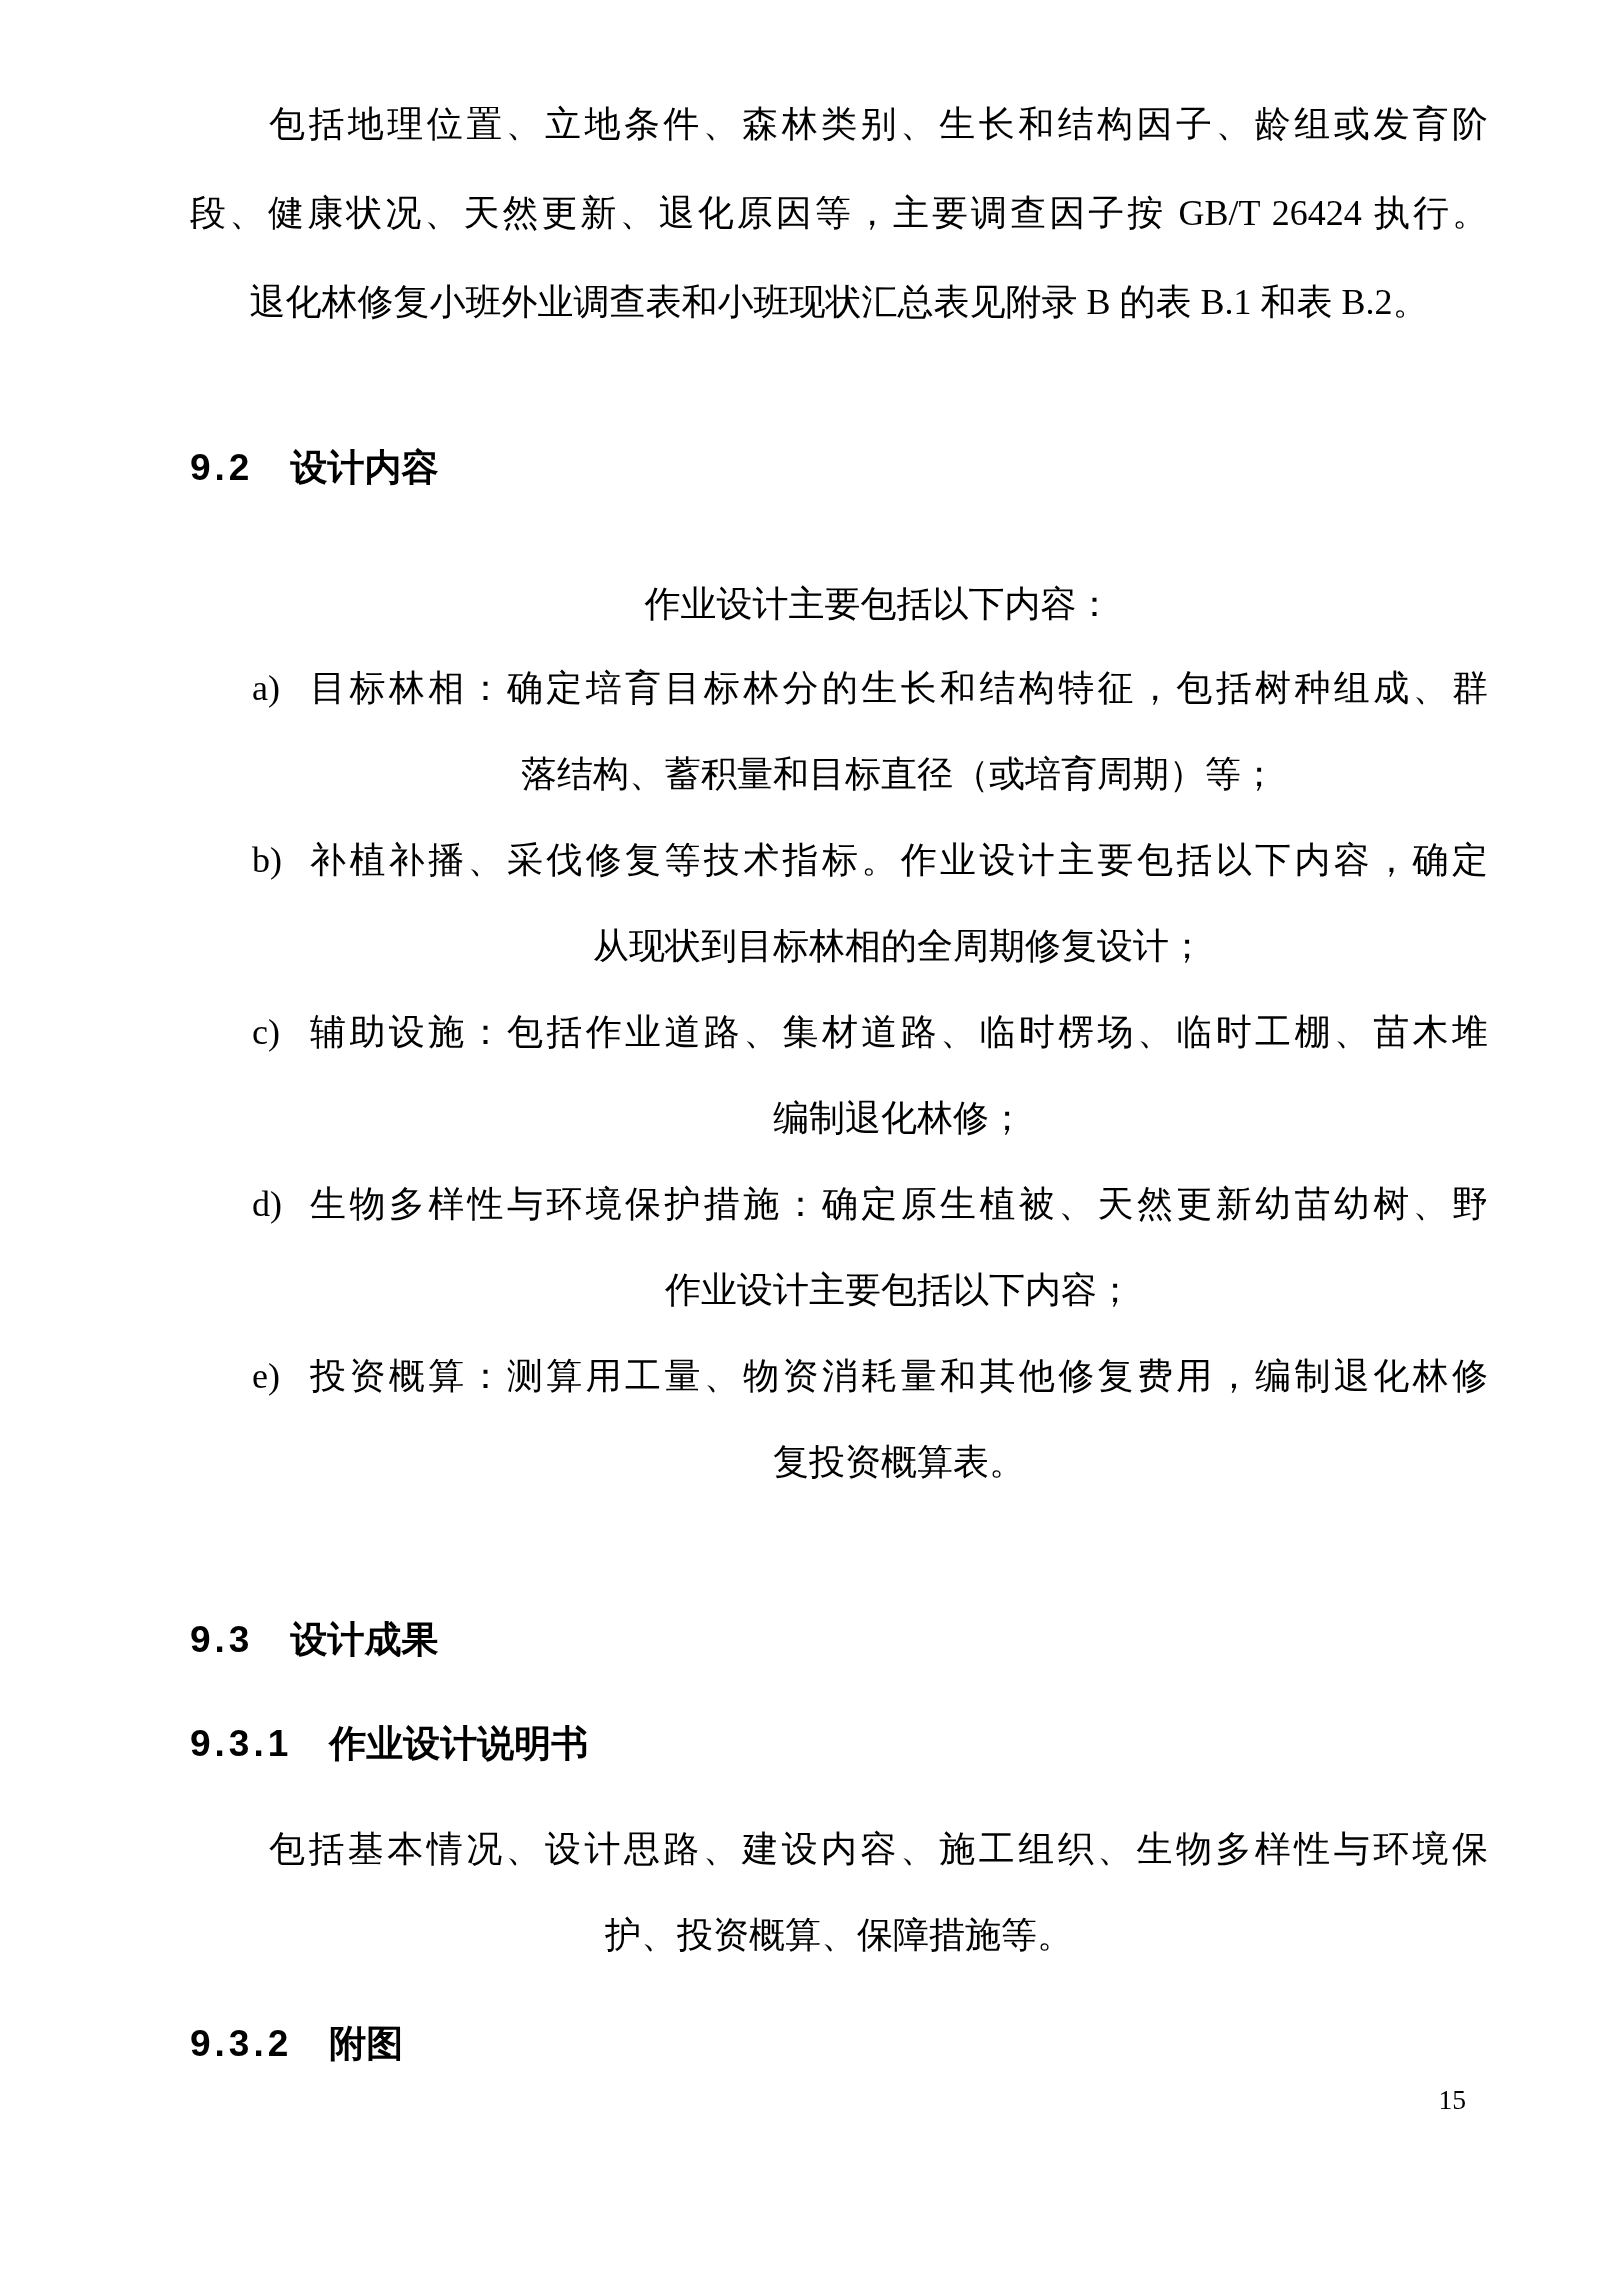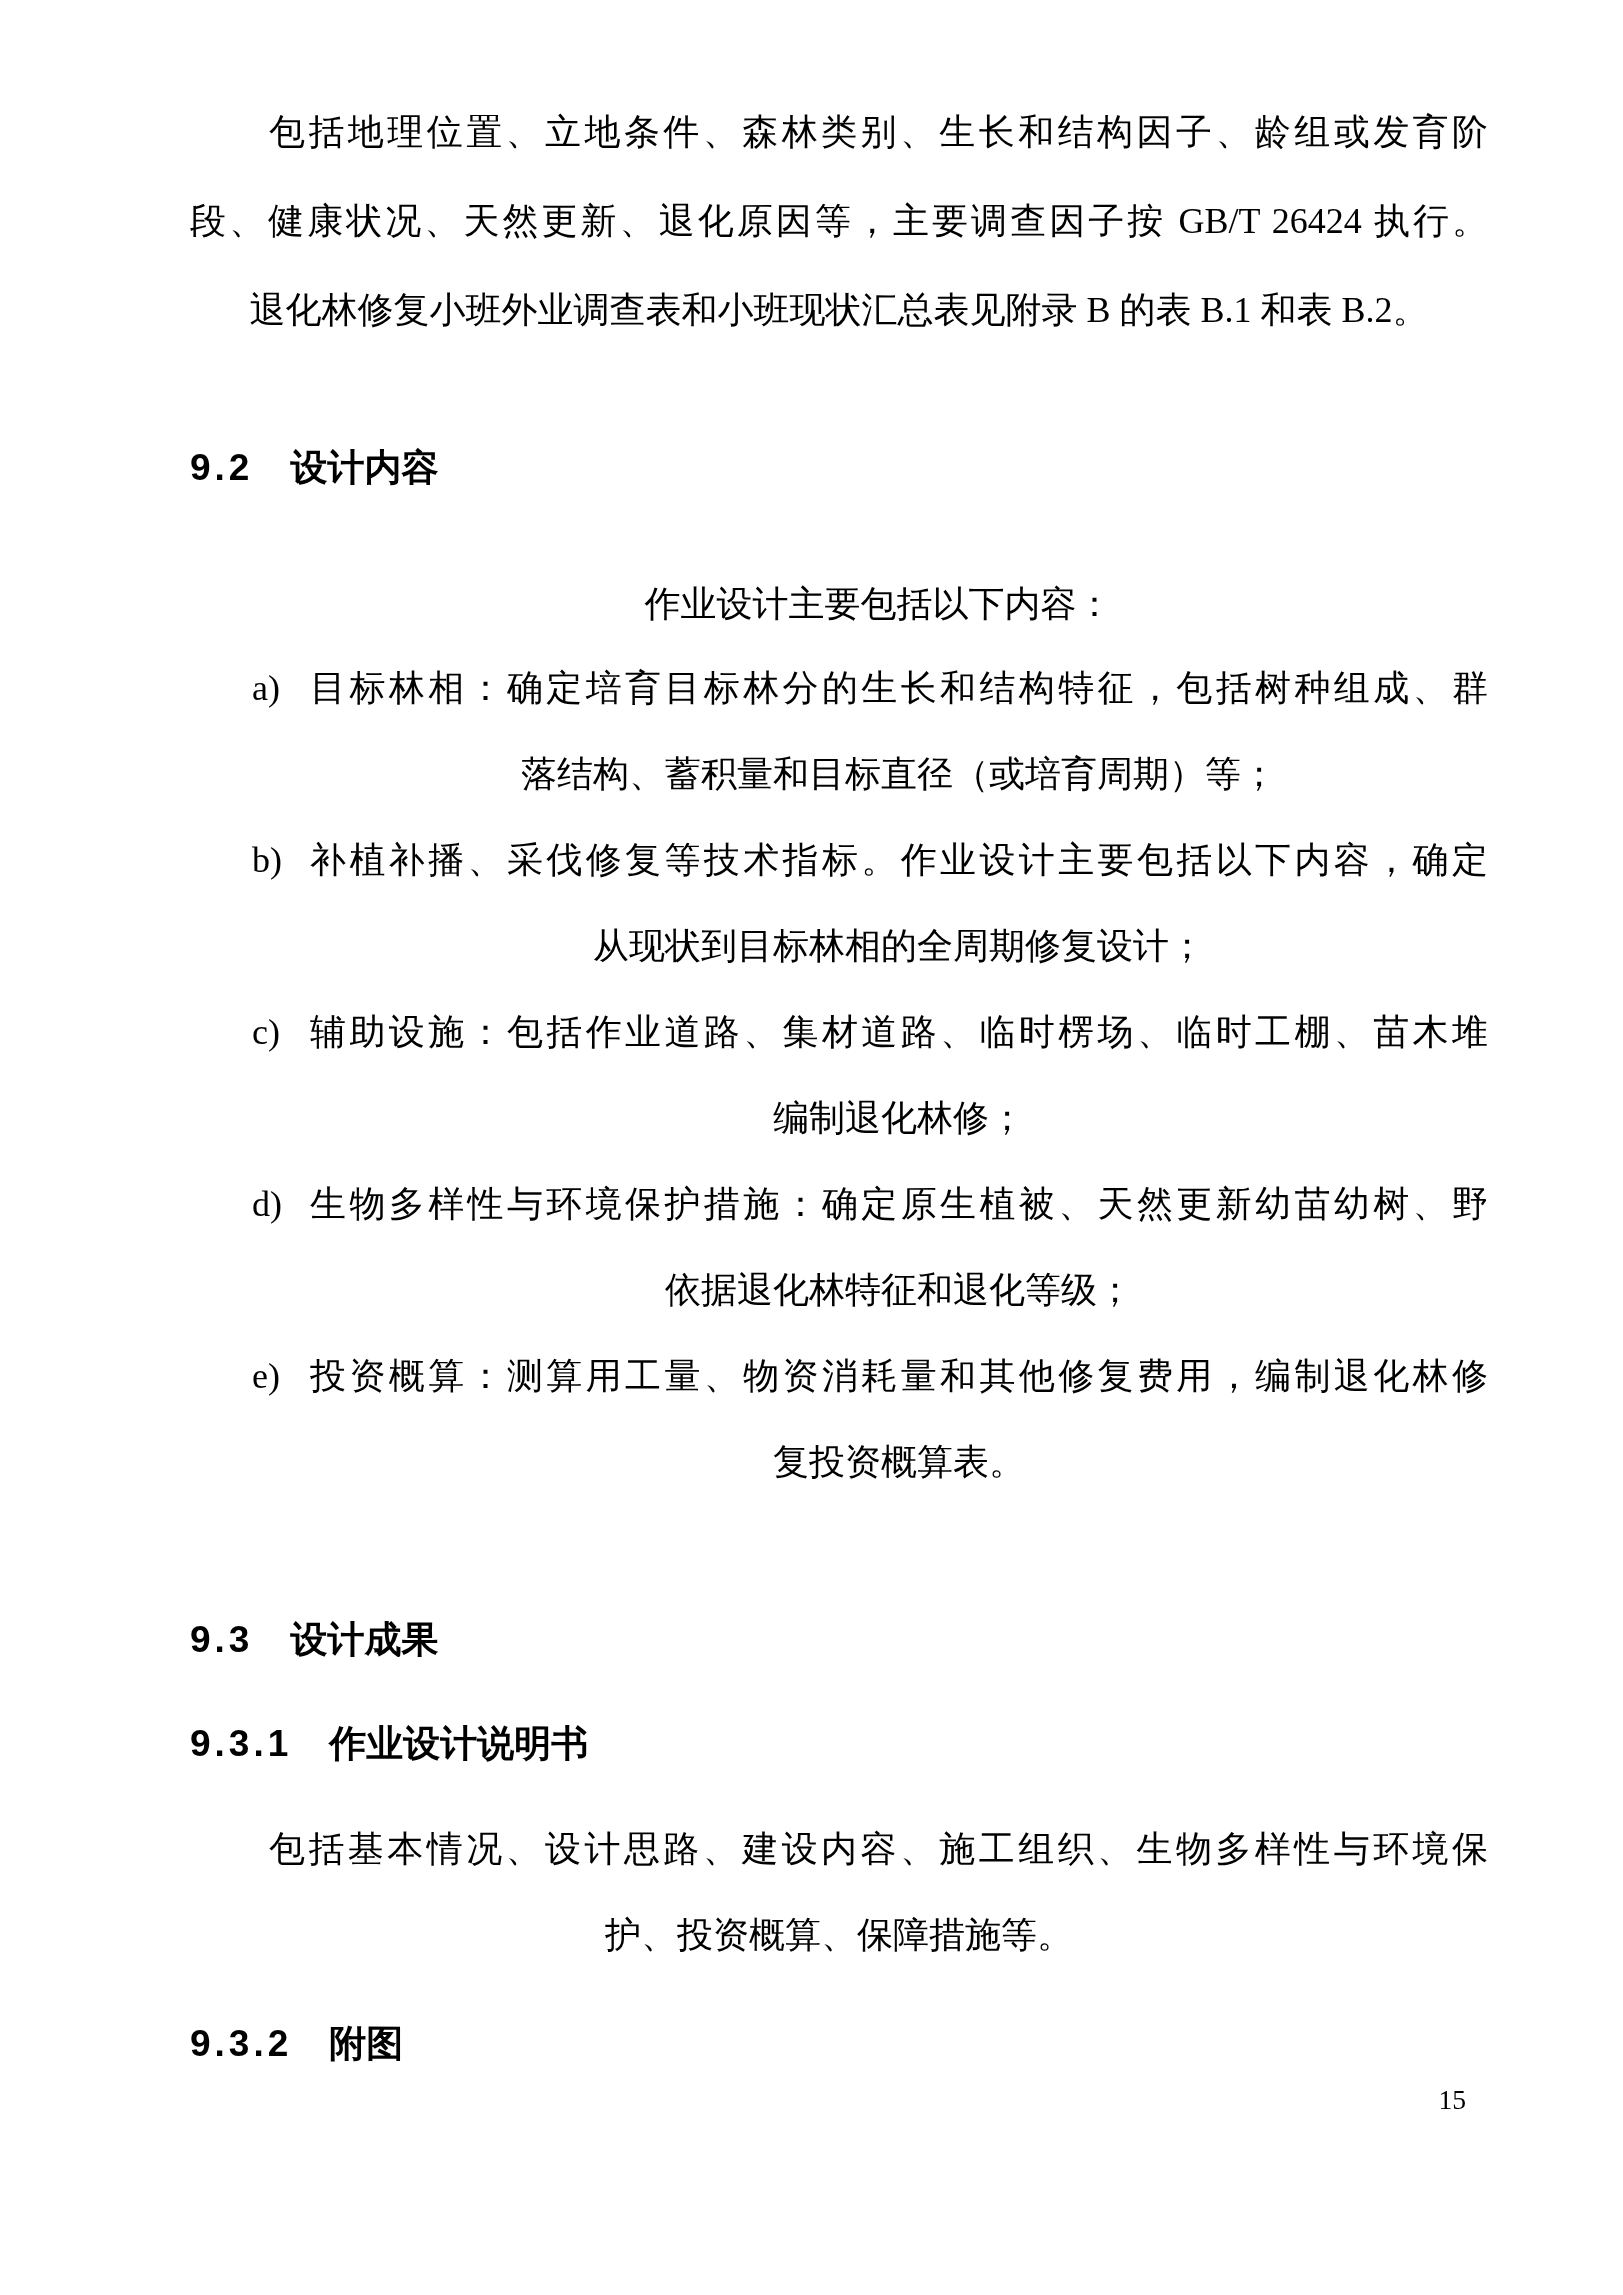--- a/index.html
+++ b/index.html
@@ -27,21 +27,21 @@
     text-align: center;
     white-space: normal;
   }
   .full {
     text-align: justify;
     text-align-last: justify;
   }
   .indent {
     text-indent: 79px;
   }
-  .p1 { top: 88px; }
+  .p1 { top: 80px; }
   .intro-block { top: 560px; }
   .heading {
     position: absolute;
     left: 190px;
     width: 1298px;
     font-family: "Liberation Sans", "DejaVu Sans", sans-serif;
     font-weight: bold;
     font-size: 37px;
     line-height: 89px;
     white-space: nowrap;
@@ -116,21 +116,21 @@
 
     <div class="list-item">
       <span class="marker">c)</span>
       <div class="line full">辅助设施：包括作业道路、集材道路、临时楞场、临时工棚、苗木堆</div>
       <div class="line">编制退化林修；</div>
     </div>
 
     <div class="list-item">
       <span class="marker">d)</span>
       <div class="line full">生物多样性与环境保护措施：确定原生植被、天然更新幼苗幼树、野</div>
-      <div class="line">依据退化林特征和退化等级；</div>
+      <div class="line">作业设计主要包括以下内容；</div>
     </div>
 
     <div class="list-item">
       <span class="marker">e)</span>
       <div class="line full">投资概算：测算用工量、物资消耗量和其他修复费用，编制退化林修</div>
       <div class="line">复投资概算表。</div>
     </div>
 
   </div>
 

